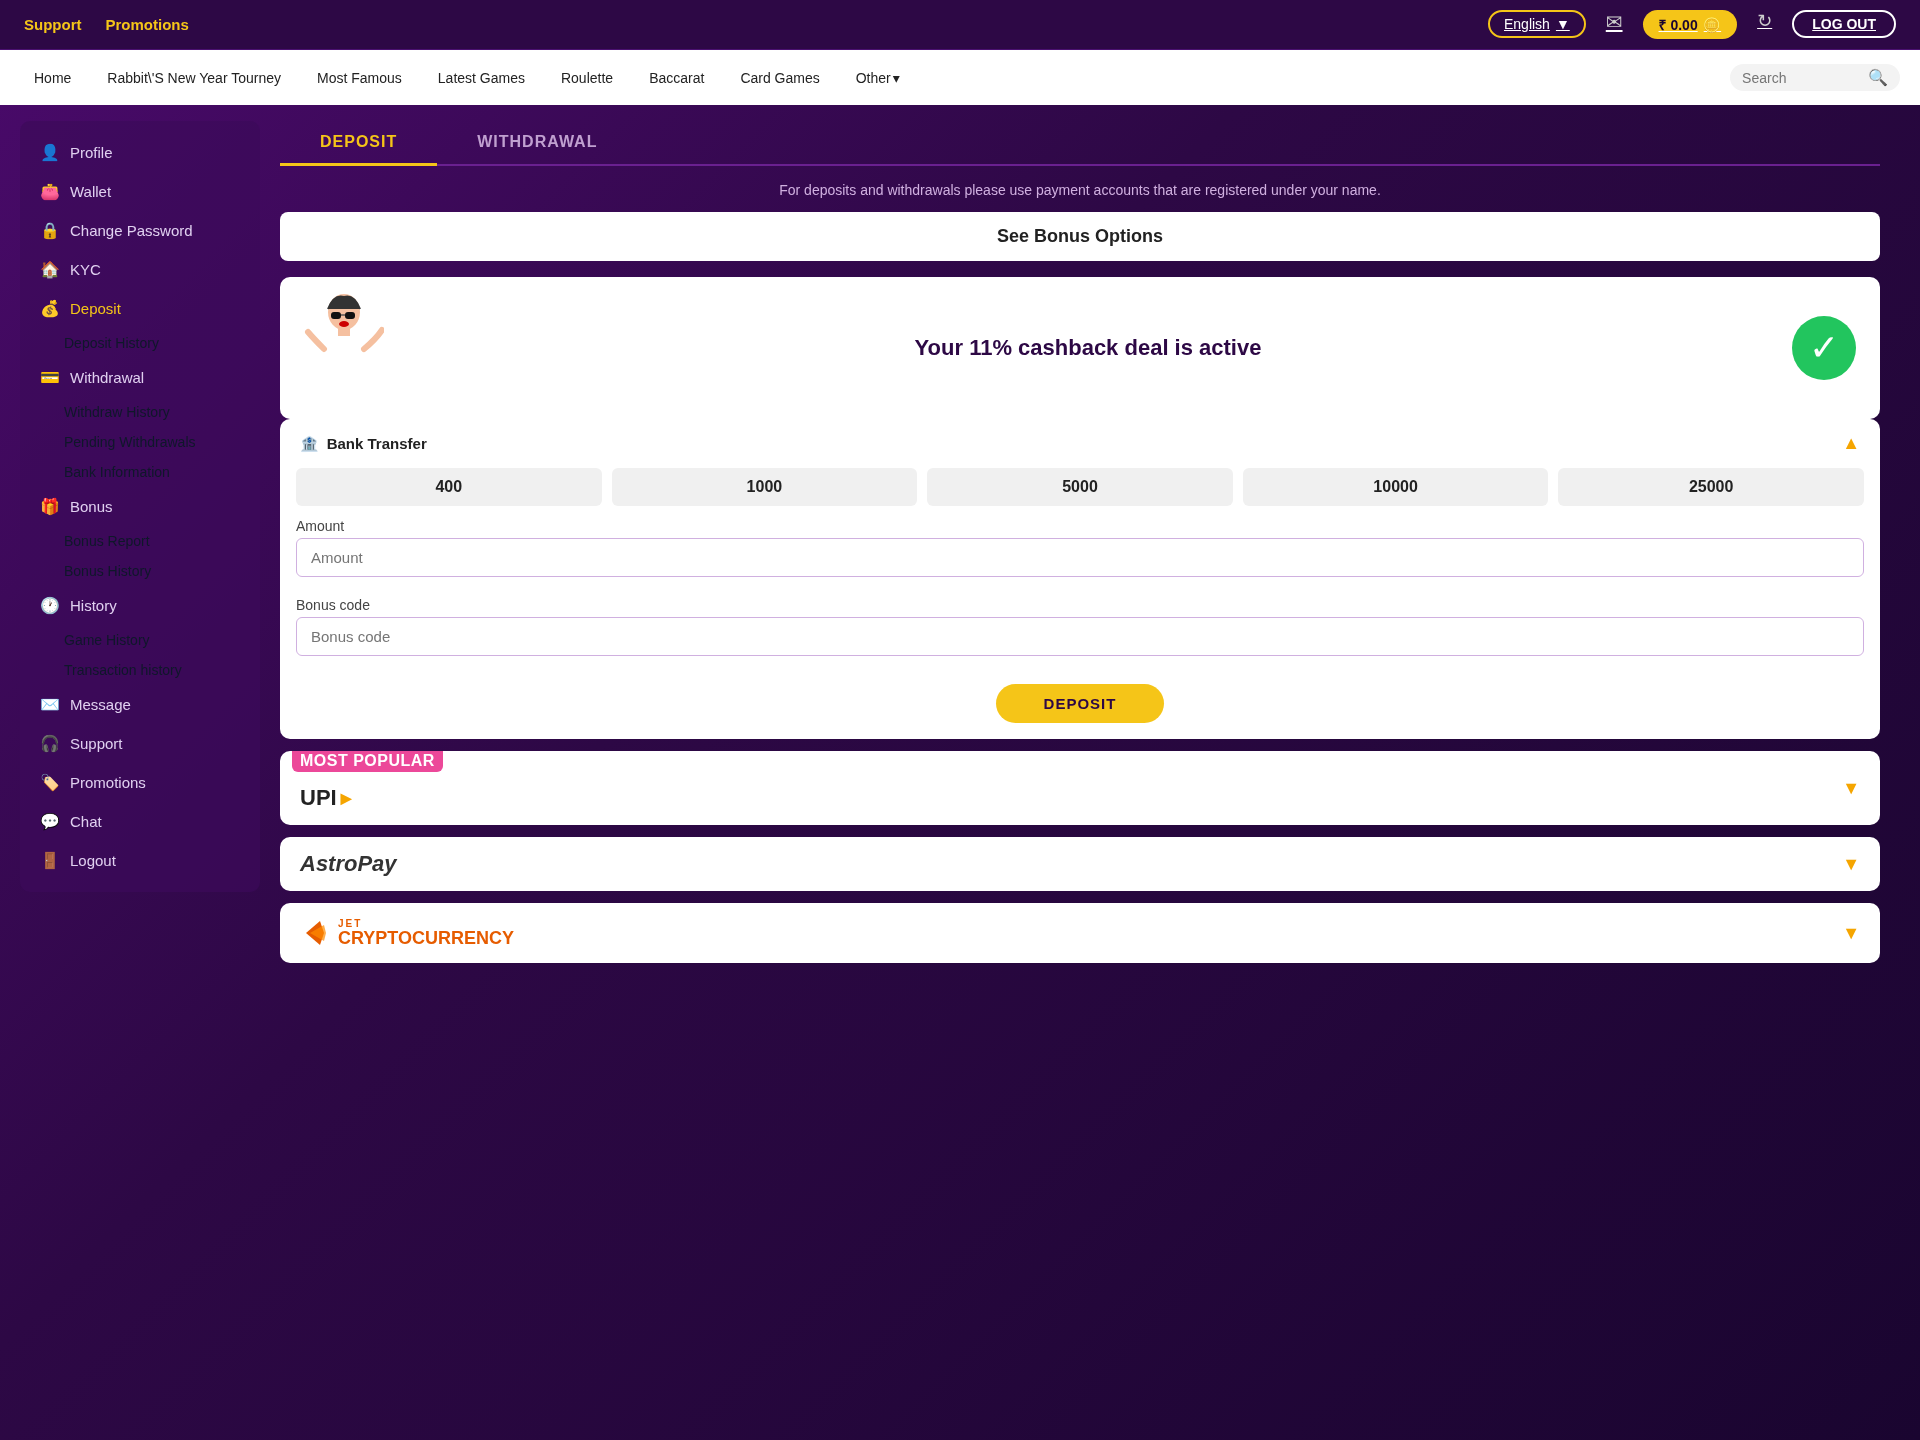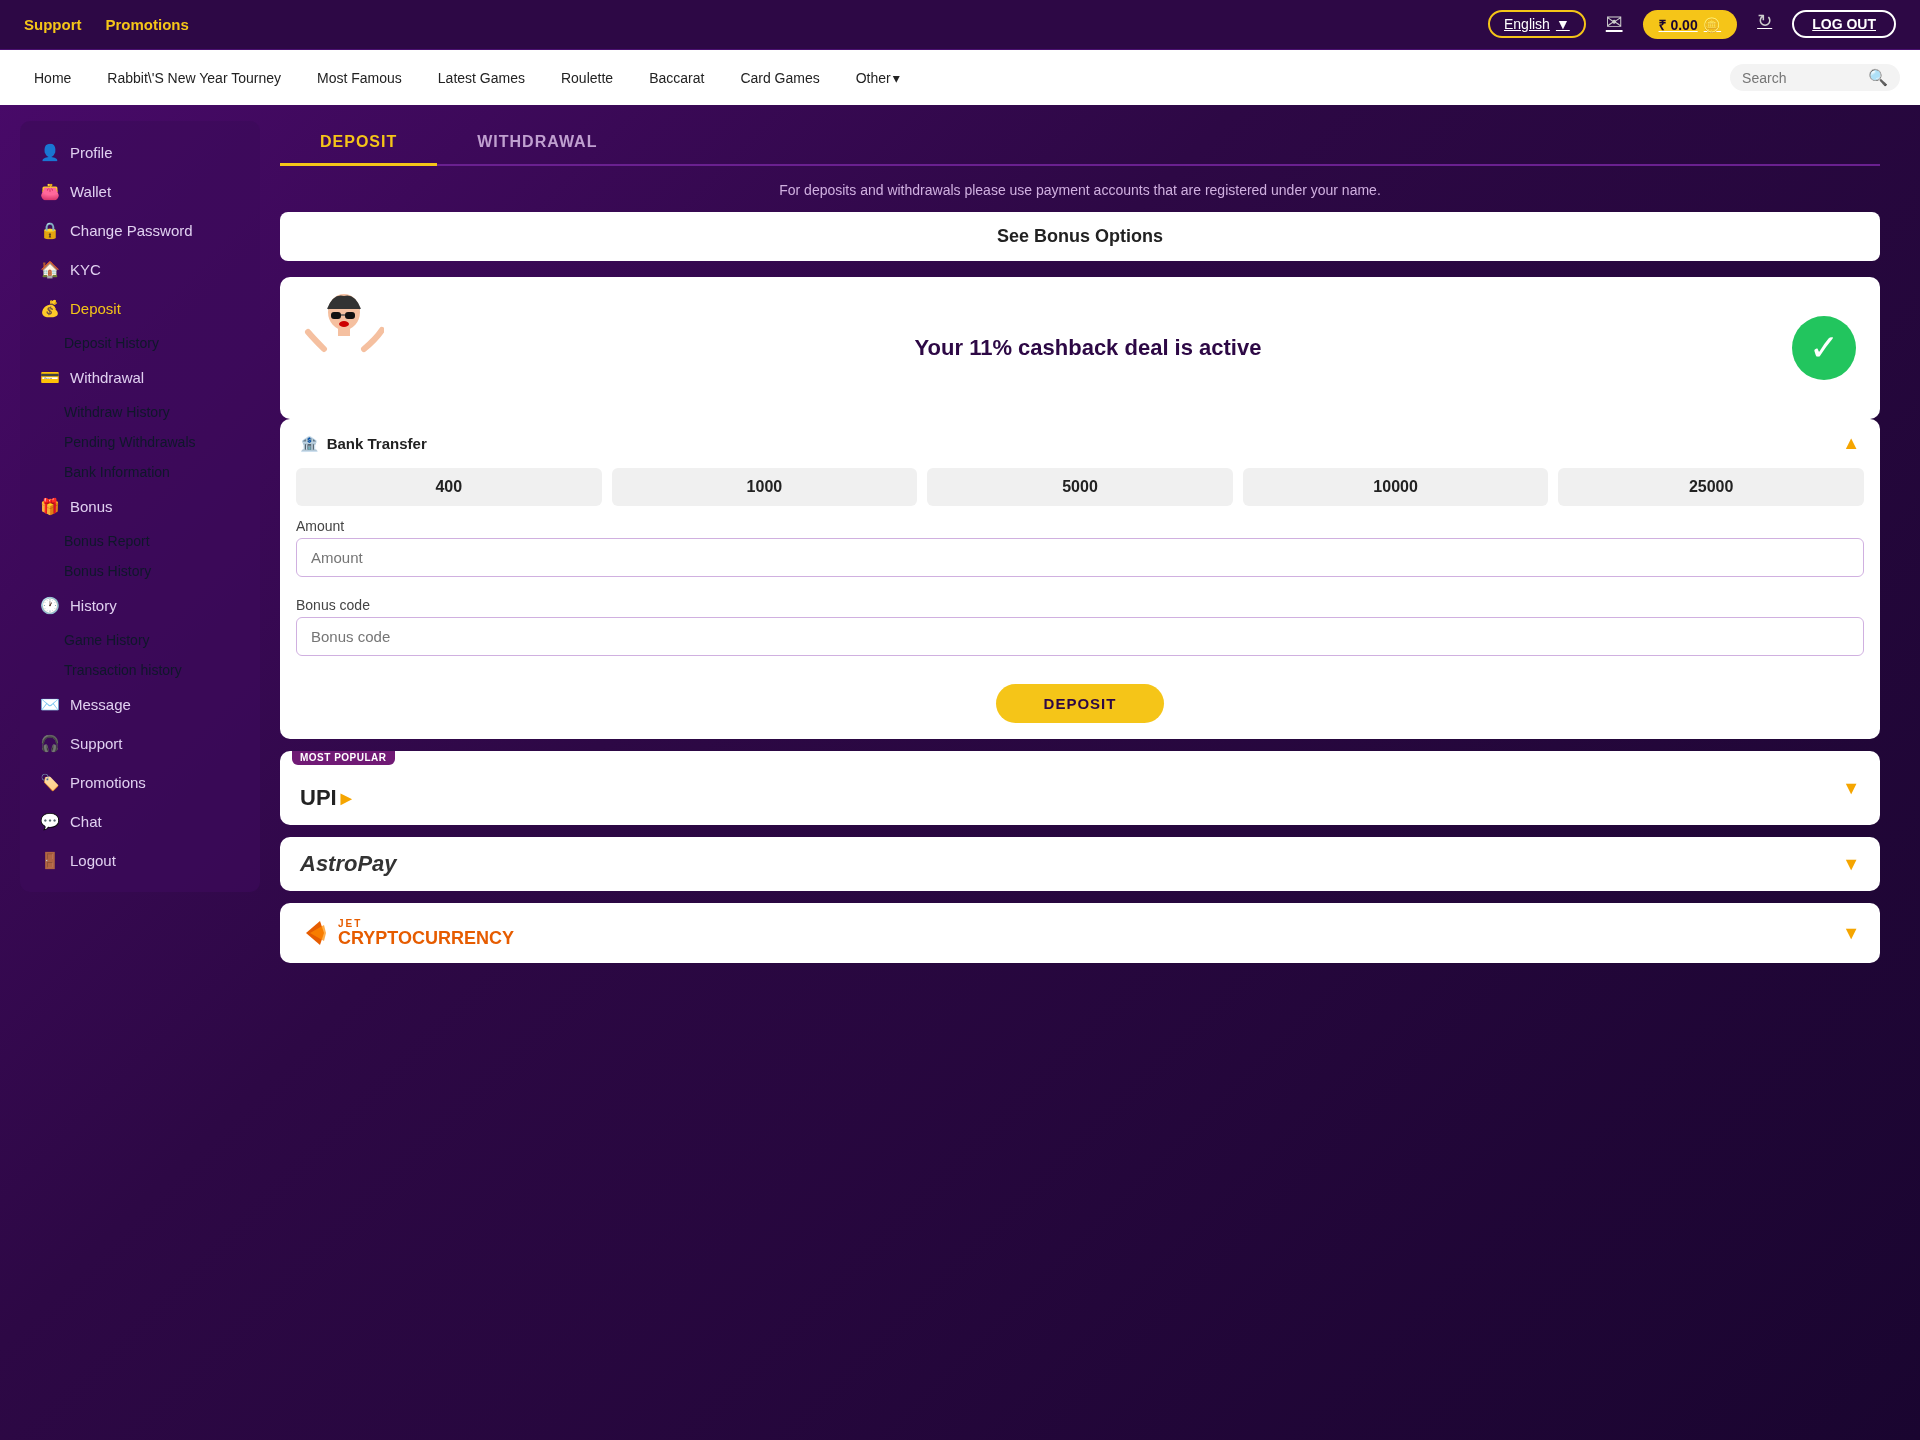--- a/index.html
+++ b/index.html
@@ -309,23 +309,23 @@
       display: flex;
       align-items: center;
       justify-content: space-between;
       cursor: pointer;
       position: relative;
     }
     .most-popular-badge {
       position: absolute;
       top: -1px;
       left: 12px;
-      background: #701a75;
+      background: #ec4899;
       color: #fff;
-      font-size: 10px;
+      font-size: 16px;
       font-weight: 700;
       padding: 2px 8px;
       border-radius: 0 0 6px 6px;
       letter-spacing: 0.5px;
     }
     .upi-logo {
       display: flex;
       align-items: center;
       gap: 4px;
       margin-top: 10px;

